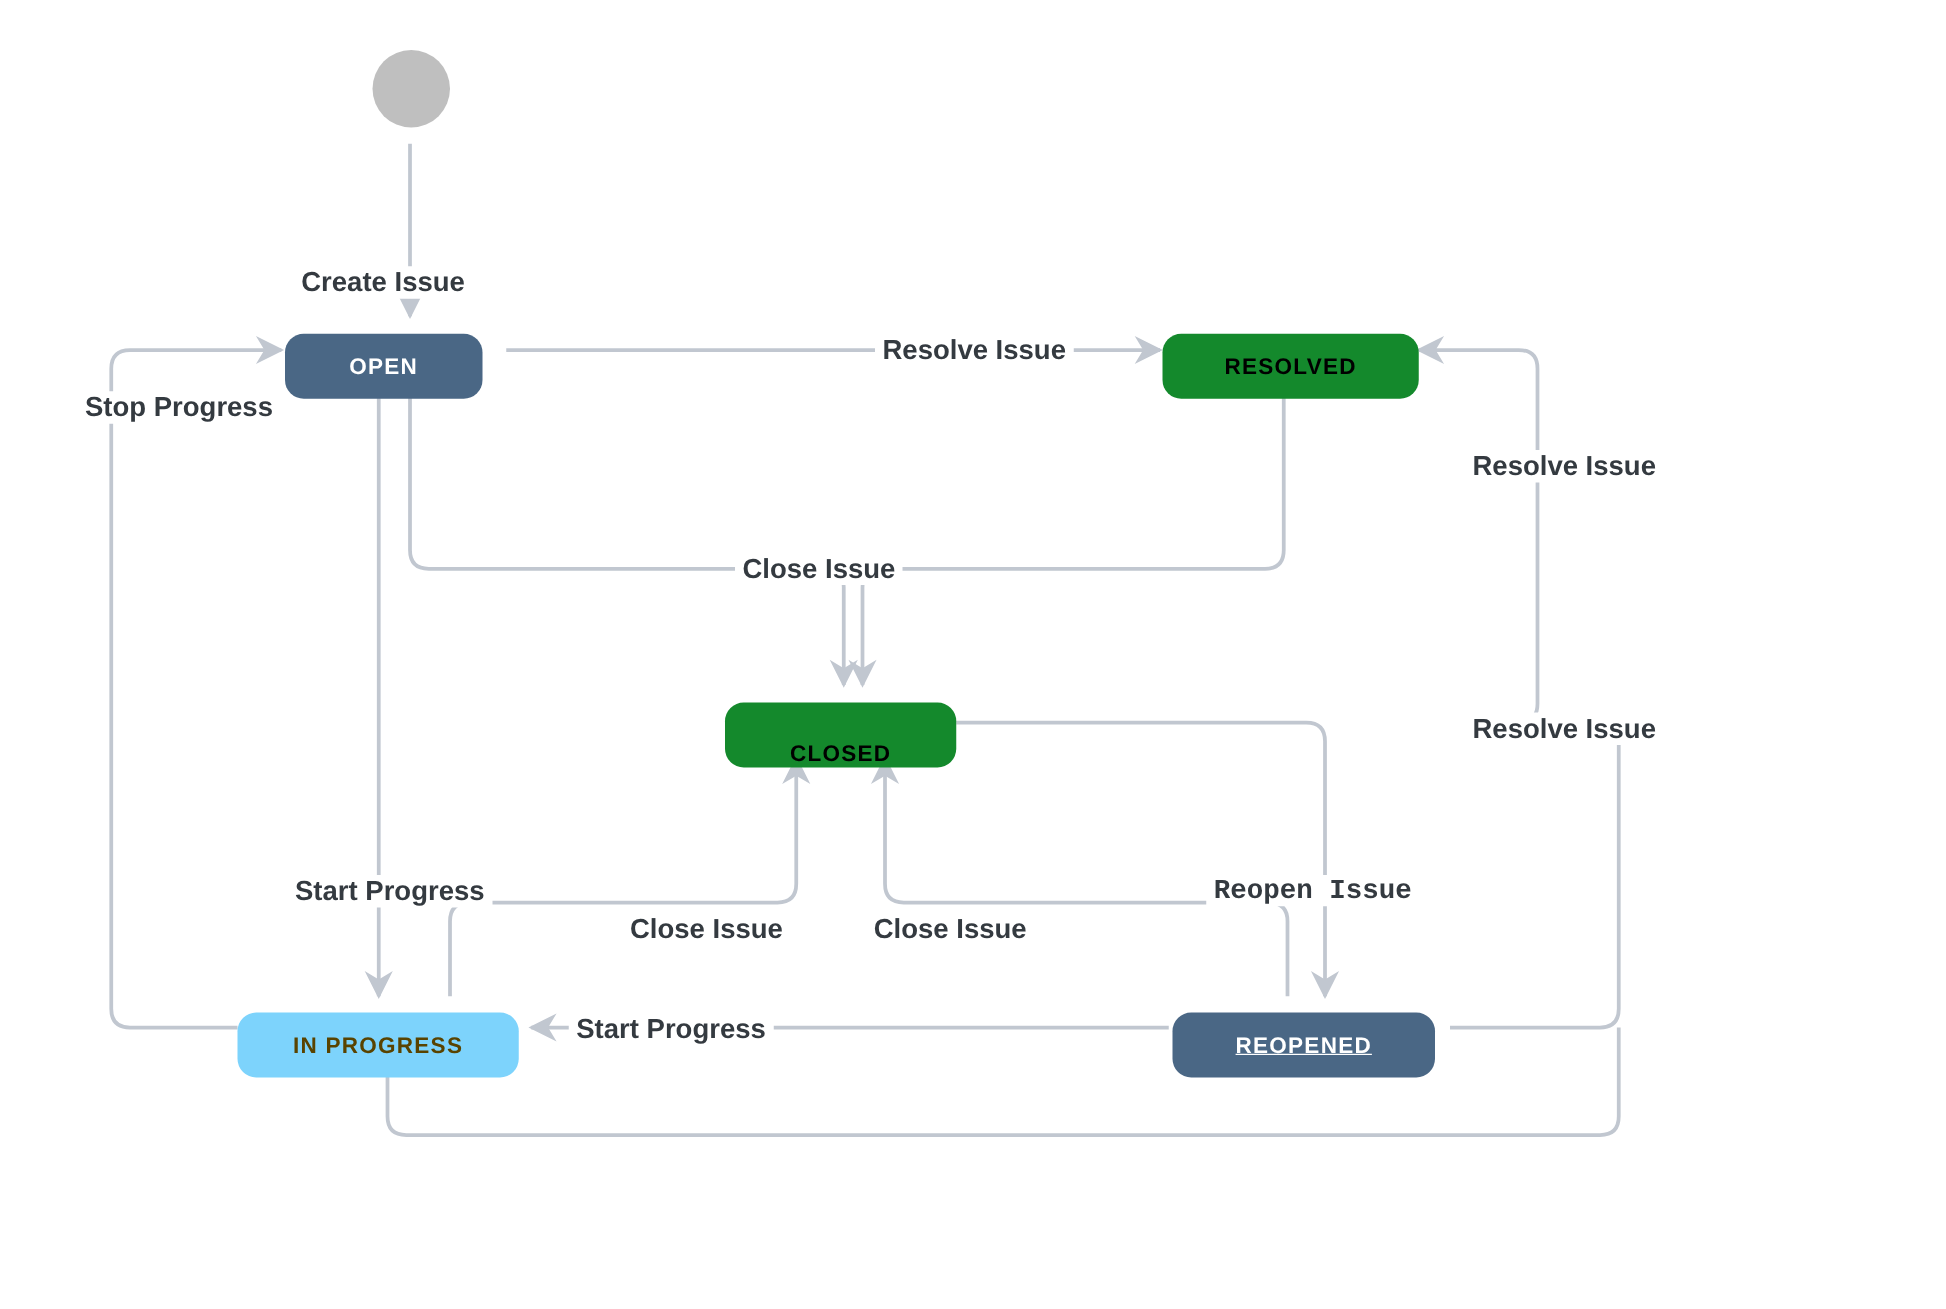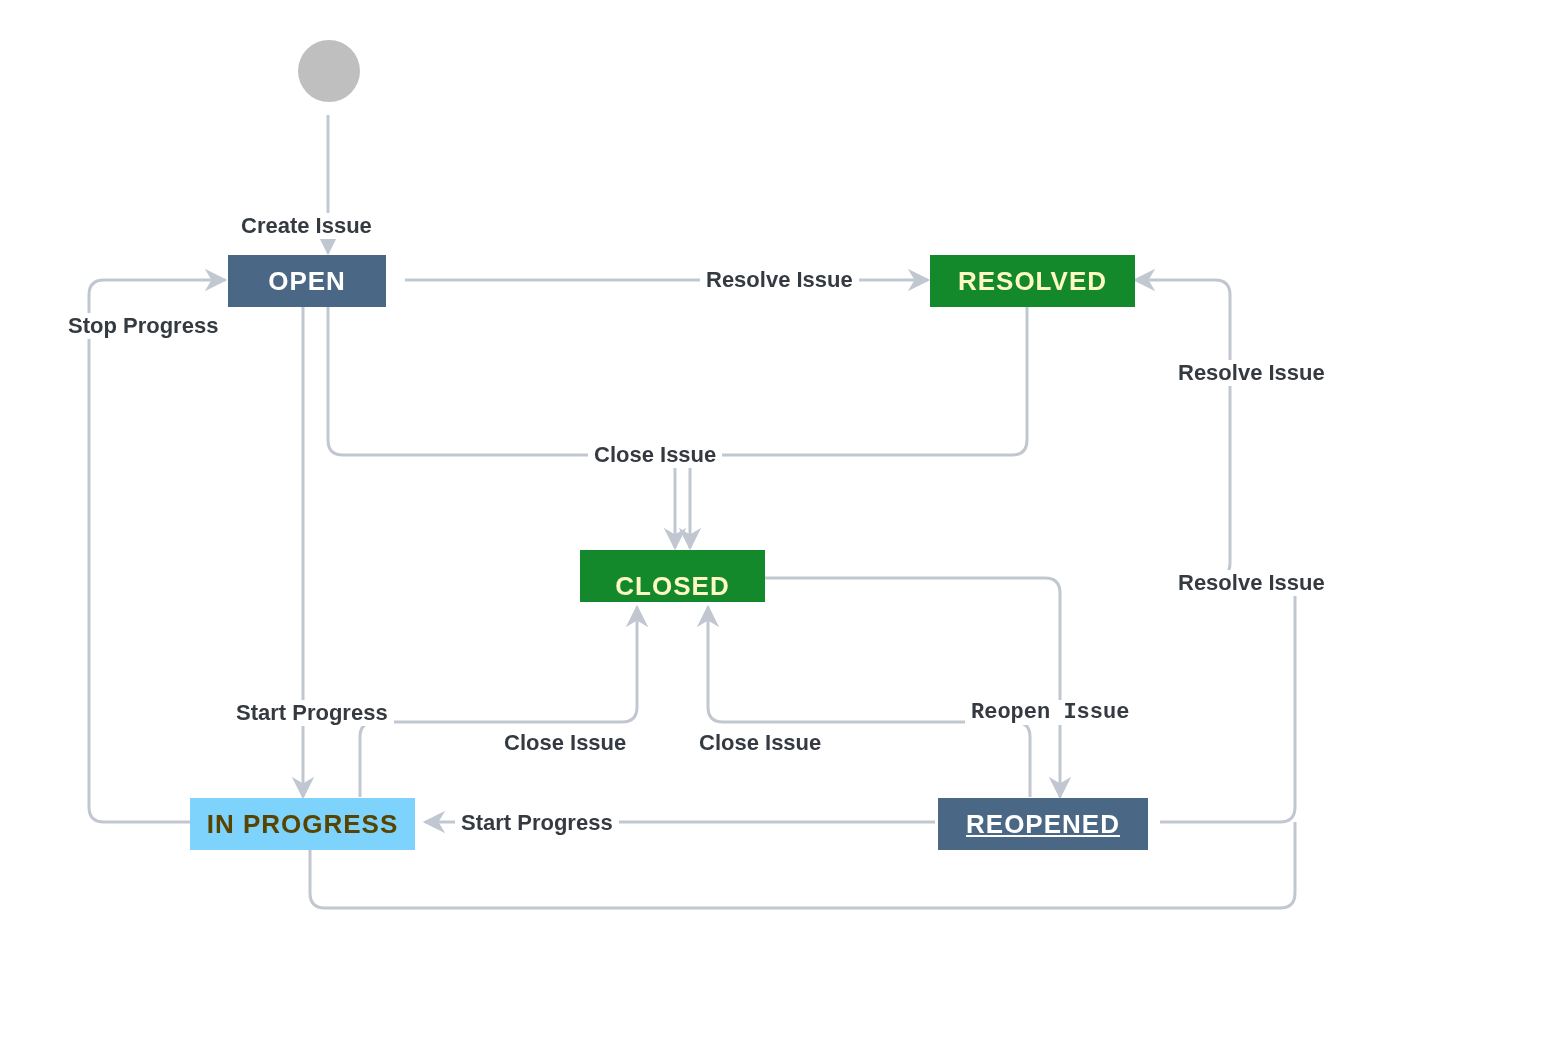--- a/index.html
+++ b/index.html
@@ -24,32 +24,33 @@
     height: 1047px;
     pointer-events: none;
   }
   .node {
     position: absolute;
     display: flex;
     align-items: center;
     justify-content: center;
     font-weight: 700;
     letter-spacing: 1px;
-    font-size: 26px;
-    border-radius: 0;
+    font-size: 18px;
+    border-radius: 15px;
     box-sizing: border-box;
     white-space: nowrap;
+    margin-top: 12px;
   }
   .node-blue {
     background: #4a6785;
     color: #ffffff;
   }
   .node-green {
     background: #14892c;
-    color: #fef9c3;
+    color: #000000;
   }
   .node-yellow {
     background: #7dd3fc;
     color: #594300;
   }
   .start-node {
     position: absolute;
     border-radius: 50%;
     background: #bfbfbf;
   }

